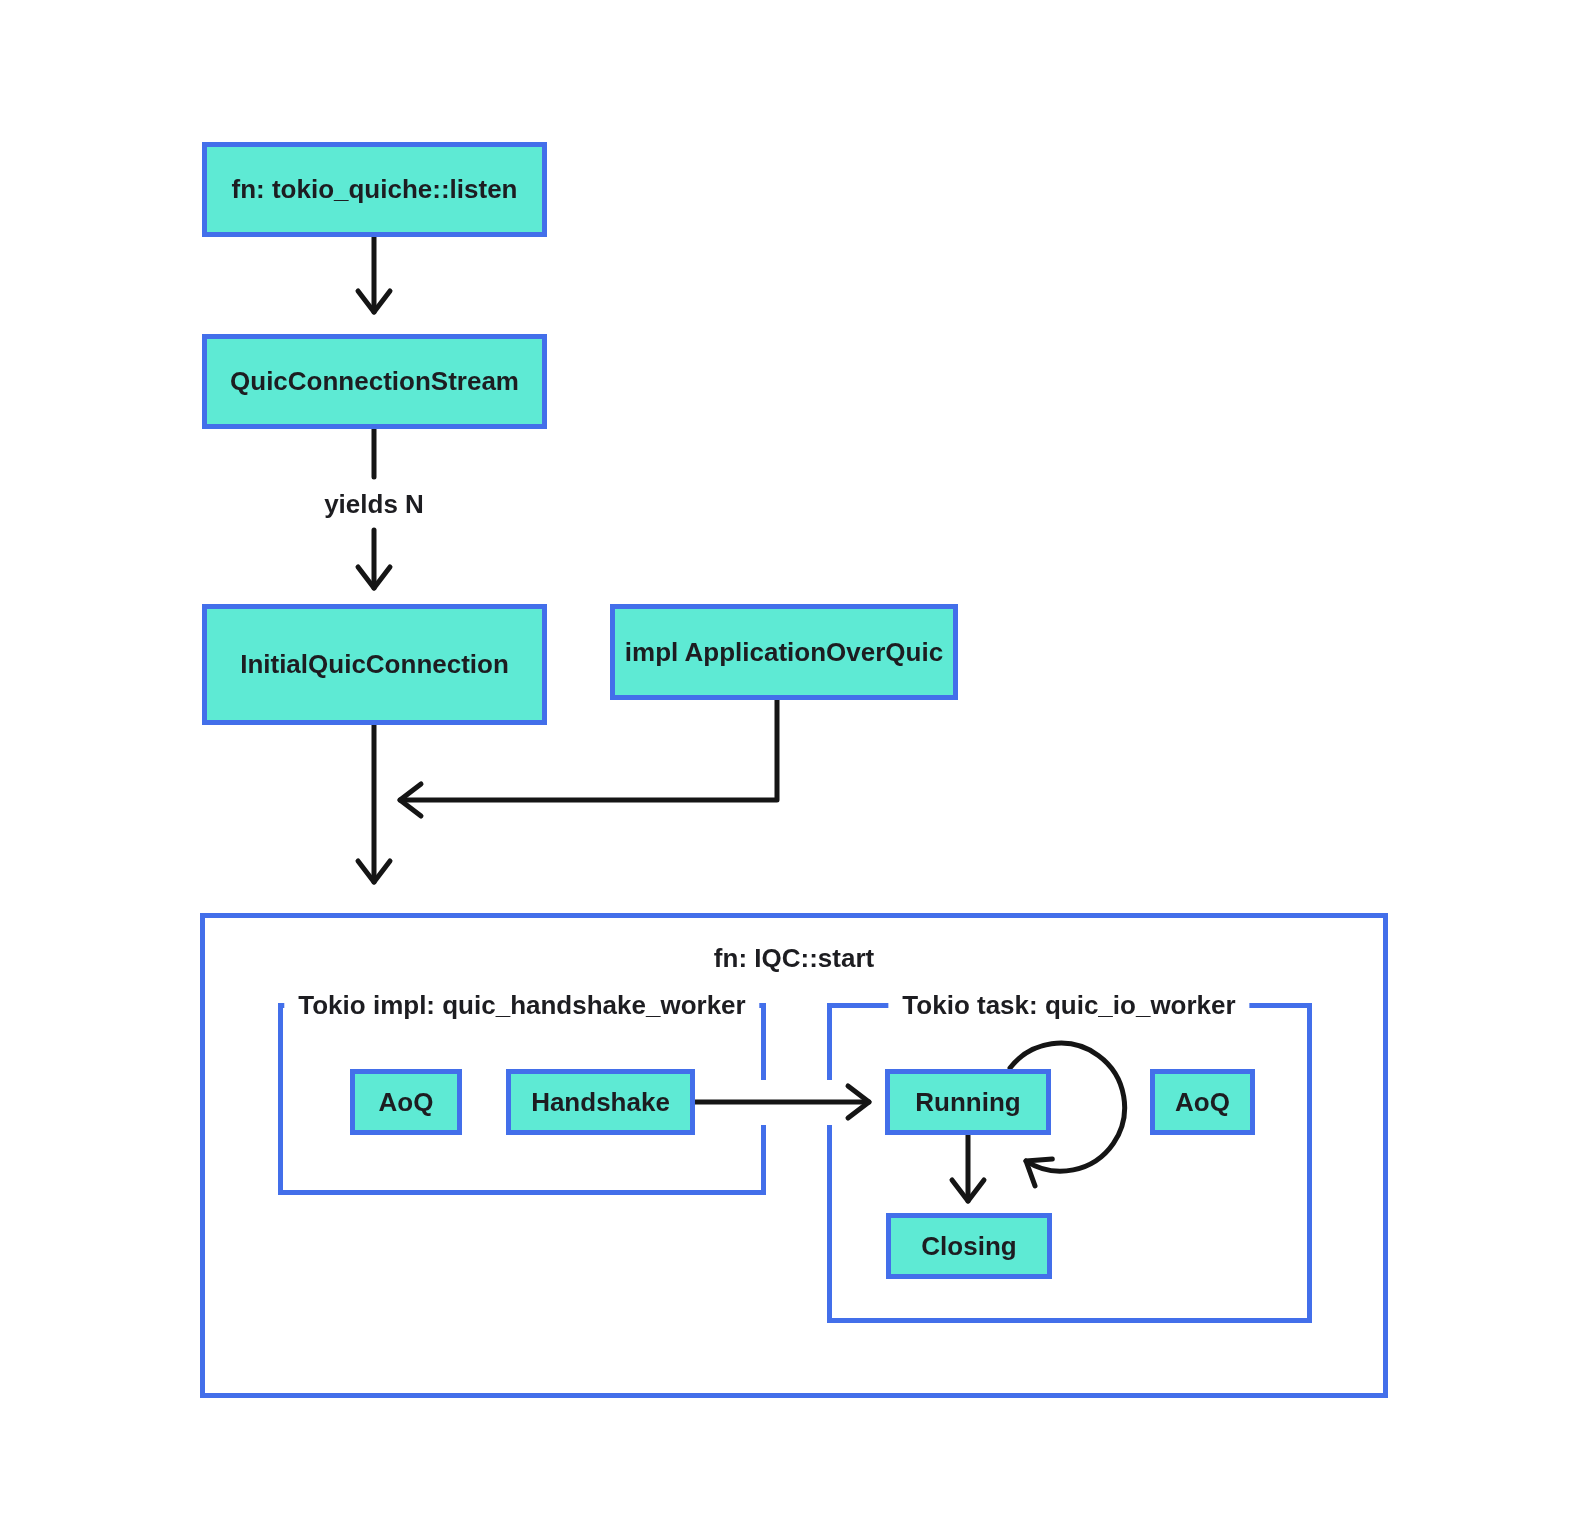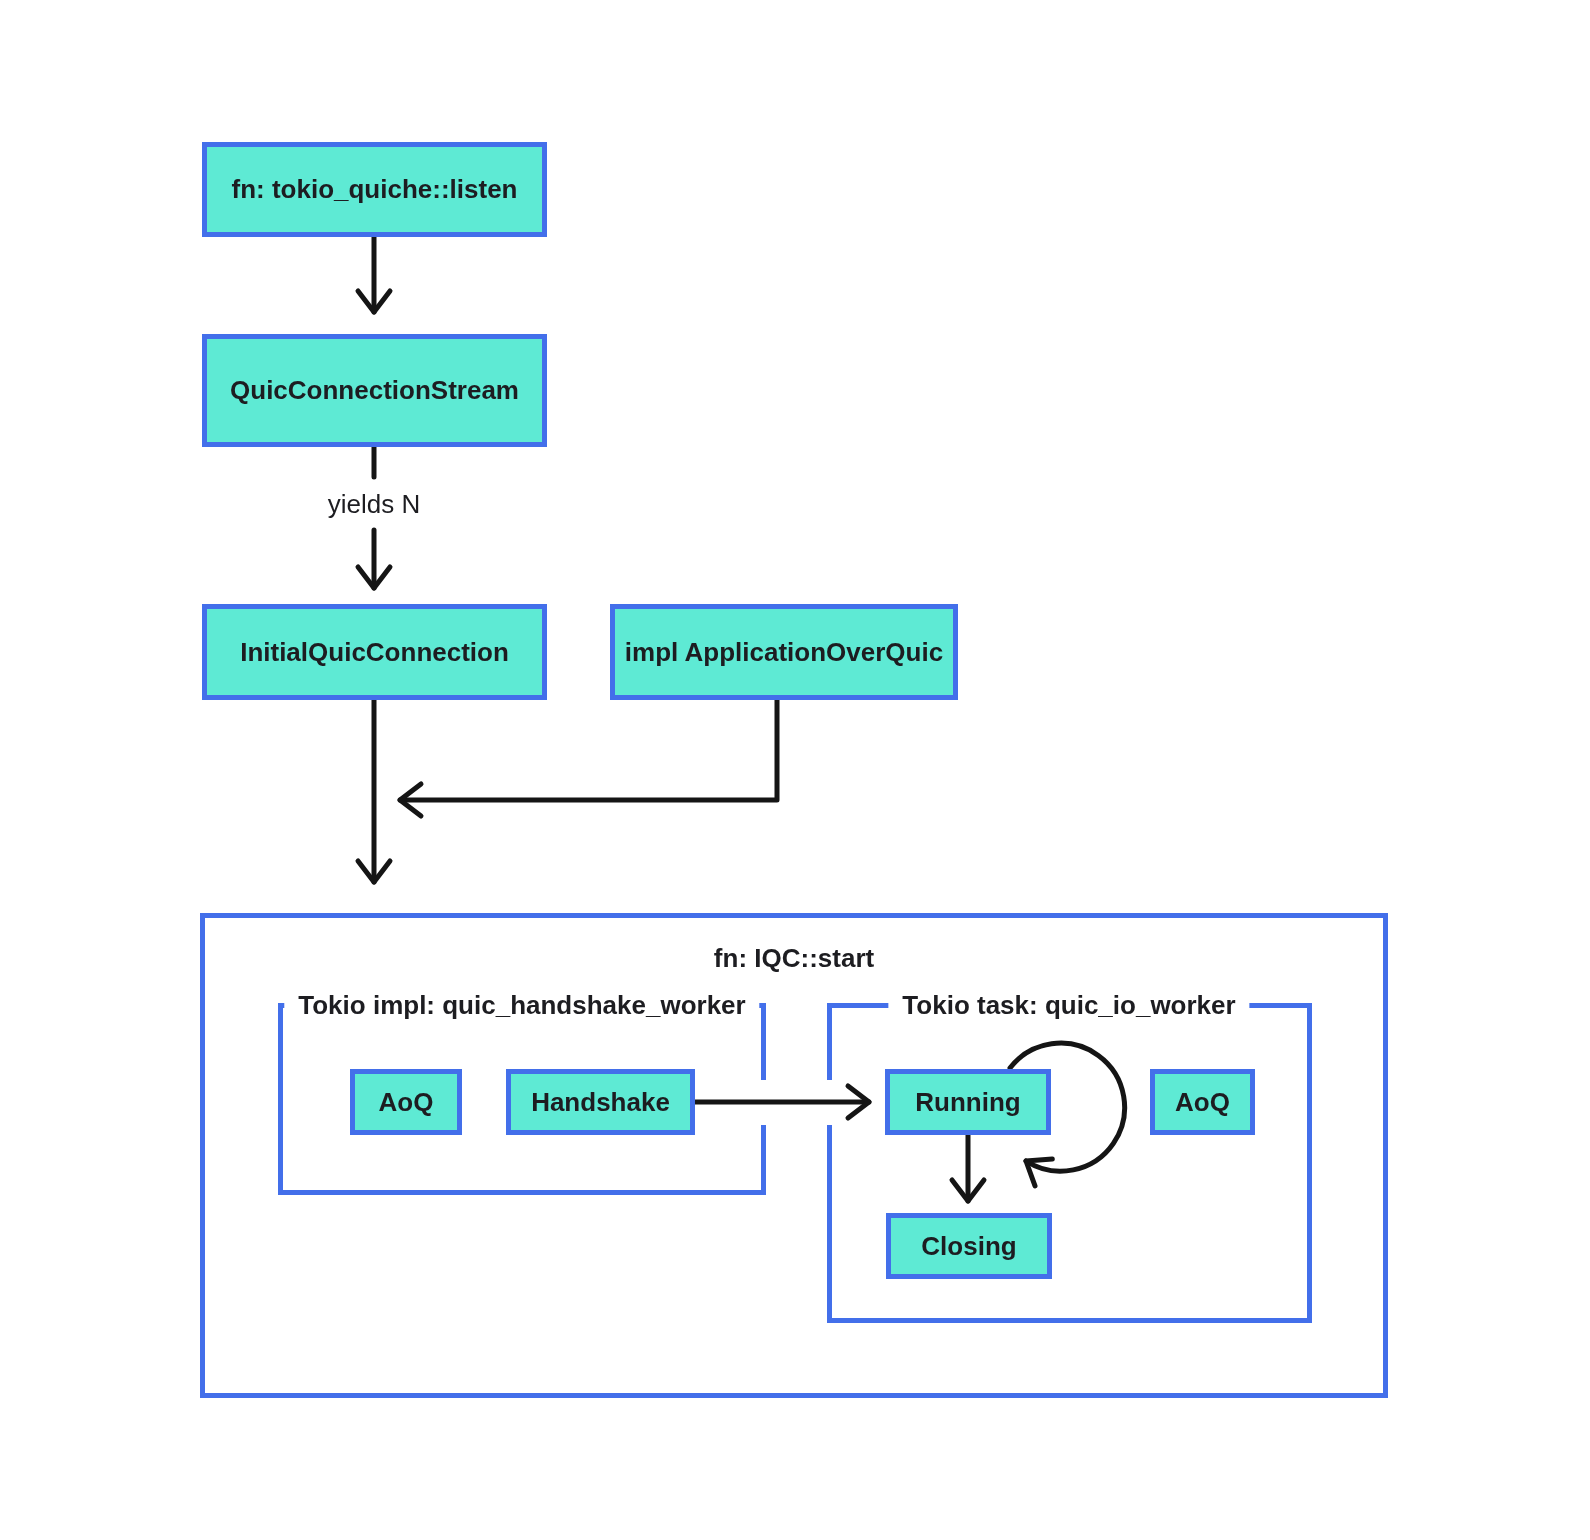--- a/index.html
+++ b/index.html
@@ -47,21 +47,21 @@
     font-size: 26px;
     white-space: nowrap;
     z-index: 2;
     text-align: center;
   }
   .edge-label {
     position: absolute;
     transform: translateX(-50%);
     background: #ffffff;
     padding: 0 6px;
-    font-weight: 400;
+    font-weight: 700;
     font-size: 26px;
     white-space: nowrap;
     z-index: 4;
   }
   .border-gap-patch {
     position: absolute;
     background: #ffffff;
     z-index: 2;
   }
   svg.edges-layer {
@@ -110,25 +110,25 @@
     <path d="M 968 1135 L 968 1201" marker-end="url(#ah)"></path>
     <path d="M 1010 1068 A 64 64 0 1 1 1026 1161" marker-end="url(#ah)"></path>
   </svg>
 
   <div class="edge-label" style="left:374px; top:489px;">yields N</div>
 
   <div class="node" style="left:202px; top:142px; width:345px; height:95px;">
     <span>fn: tokio_quiche::listen</span>
   </div>
 
-  <div class="node" style="left:202px; top:334px; width:345px; height:113px;">
+  <div class="node" style="left:202px; top:334px; width:345px; height:95px;">
     <span>QuicConnectionStream</span>
   </div>
 
-  <div class="node" style="left:202px; top:604px; width:345px; height:96px;">
+  <div class="node" style="left:202px; top:604px; width:345px; height:121px;">
     <span>InitialQuicConnection</span>
   </div>
 
   <div class="node" style="left:610px; top:604px; width:348px; height:96px;">
     <span>impl ApplicationOverQuic</span>
   </div>
 
   <div class="node" style="left:350px; top:1069px; width:112px; height:66px;">
     <span>AoQ</span>
   </div>

